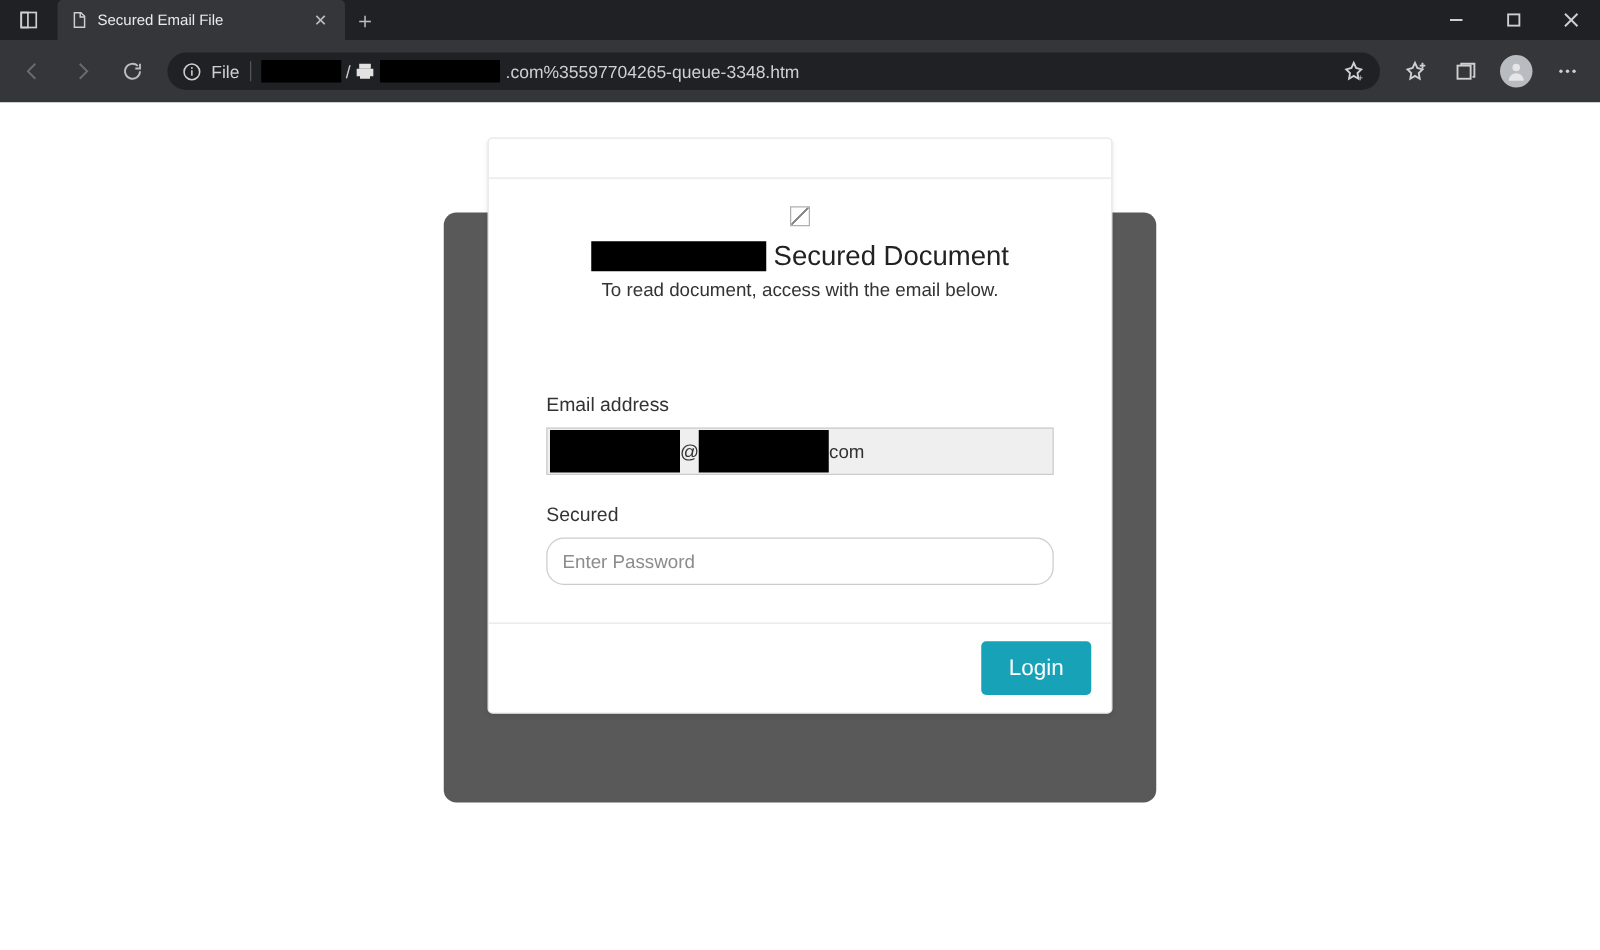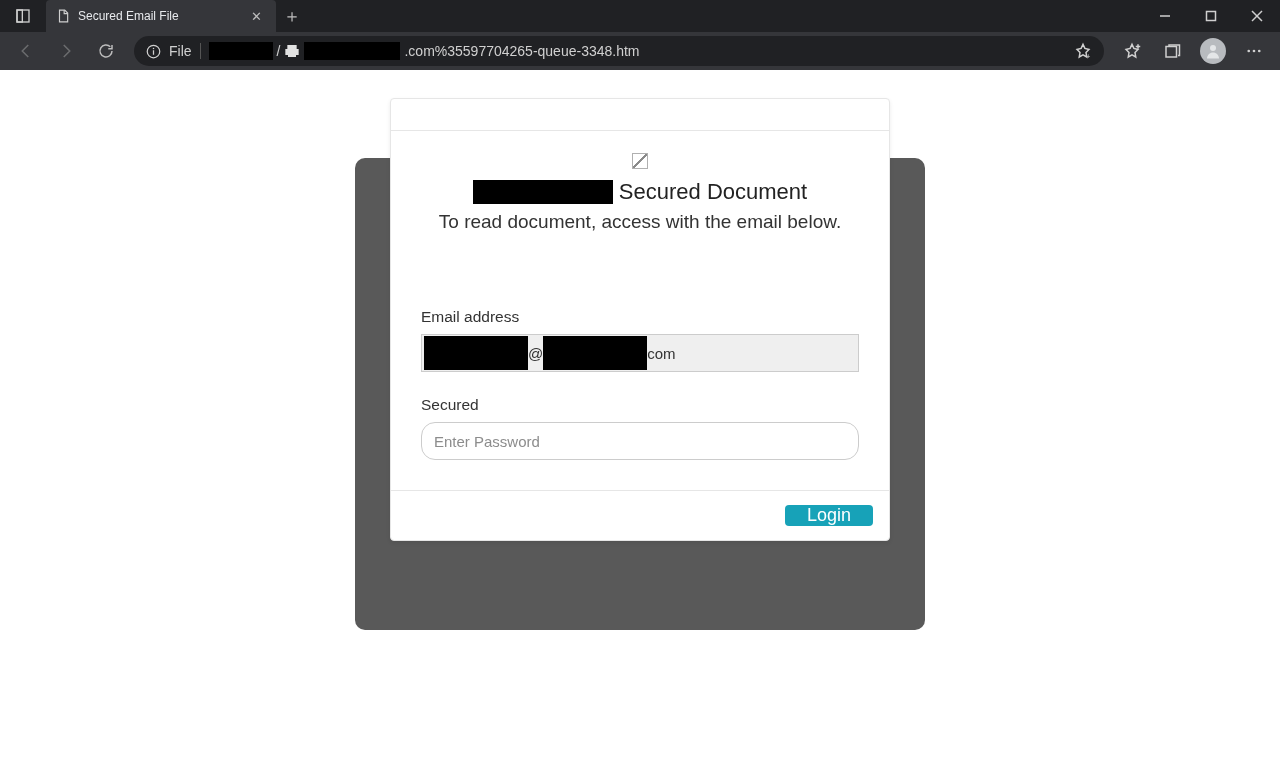--- a/index.html
+++ b/index.html
@@ -9,54 +9,54 @@
   .titlebar { height:32px; background:#202124; display:flex; align-items:flex-end; }
   .edge-logo { width:46px; height:32px; display:flex; align-items:center; justify-content:center; }
   .edge-logo svg { width:16px; height:16px; }
   .tab { height:32px; min-width:230px; background:#35363a; display:flex; align-items:center; padding:0 10px; gap:8px; border-top-left-radius:4px; border-top-right-radius:4px; }
   .tab-title { color:#e8eaed; font-size:12px; flex:1; white-space:nowrap; overflow:hidden; text-overflow:ellipsis; }
   .tab-close { color:#bdbdbd; font-size:13px; cursor:pointer; padding:2px 4px; }
   .new-tab { width:32px; height:32px; display:flex; align-items:center; justify-content:center; color:#bdbdbd; font-size:18px; cursor:pointer; }
   .window-controls { margin-left:auto; display:flex; }
   .win-btn { width:46px; height:32px; display:flex; align-items:center; justify-content:center; color:#bdbdbd; cursor:pointer; }
 
-  .toolbar { height:38px; background:#35363a; display:flex; align-items:center; padding:0 8px; gap:4px;text-align:right; }
+  .toolbar { height:50px; background:#35363a; display:flex; align-items:center; padding:0 8px; gap:4px;text-align:right; }
   .nav-btn { width:36px; height:32px; display:flex; align-items:center; justify-content:center; color:#bdbdbd; cursor:pointer; border-radius:4px; }
   .nav-btn.disabled { color:#6b6c6e; }
   .omnibox { flex:1; height:30px; background:#202124; border-radius:15px; display:flex; align-items:center; padding:0 12px; gap:8px; margin:0 6px; overflow:hidden; }
   .url-prefix { color:#d0d0d0; font-size:14px; }
   .url-sep { width:1px; height:16px; background:#555; }
   .redact { background:#000; display:inline-block; height:18px; vertical-align:middle; }
   .url-rest { color:#d0d0d0; font-size:14px; white-space:nowrap; }
   .url-segment { display:flex; align-items:center; gap:4px; }
   .omnibox-right { margin-left:auto; display:flex; align-items:center; gap:6px; }
   .tool-icon { width:36px; height:32px; display:flex; align-items:center; justify-content:center; color:#d0d0d0; cursor:pointer; }
   .avatar { width:26px; height:26px; border-radius:50%; background:#b8bbbf; display:flex; align-items:center; justify-content:center; margin:0 6px; cursor:pointer; }
   .avatar svg{ width:18px; height:18px; fill:#e4e6e8; }
 
   
   .viewport { position:relative; width:100%; height:calc(760px - 72px); background:#fff; }
   .backdrop { position:absolute; top:88px; left:50%; transform:translateX(-50%); width:570px; height:472px; background:#595959; border-radius:10px; }
   .modal { position:absolute; top:28px; left:50%; transform:translateX(-50%); width:500px; background:#fff; border:1px solid #e6e6e6; border-radius:4px; box-shadow:0 2px 4px rgba(0,0,0,.08); overflow:hidden; }
   .modal-header { height:32px; border-bottom:1px solid #e6e6e6; }
-  .modal-body { padding:22px 30px 30px; text-align:center; }
+  .modal-body { padding:22px 46px 30px; text-align:center; }
   .broken-img { width:16px; height:16px; display:inline-block; border:1px solid #b0b0b0; position:relative; margin-bottom:6px; }
   .broken-img::before{ content:""; position:absolute; inset:0; background:linear-gradient(135deg,transparent 45%,#8a8a8a 45%,#8a8a8a 55%,transparent 55%); }
   .doc-title { font-size:22px; color:#222; font-weight:500; display:flex; align-items:center; justify-content:center; gap:6px; }
   .doc-title .redact{ height:24px; }
-  .subtitle { font-size:19px; color:#333; margin-top:6px; }
+  .subtitle { font-size:15px; color:#333; margin-top:6px; }
   .form { text-align:left; margin-top:75px; }
   .label { font-size:15.5px; color:#333; margin-bottom:8px; display:block; }
   .email-box { width:100%; height:38px; border:1px solid #ccc; background:#efefef; display:flex; align-items:center; padding:0 2px; font-size:15px; color:#333; }
   .email-box .redact{ height:34px; }
   .pw-label { margin-top:24px; }
   .input { width:100%; height:38px; border:1px solid #ccc; border-radius:14px; padding:0 12px; font-size:15px; color:#333; background:#fff; }
   .input::placeholder{ color:#8c8c8c; }
   .modal-footer { border-top:1px solid #e6e6e6; padding:14px 16px; display:flex; justify-content:flex-end; }
-  .login-btn { background:#17a2b8; color:#fff; border:none; padding:0 22px; font-size:18px; border-radius:4px; cursor:pointer; }
+  .login-btn { background:#17a2b8; color:#fff; border:none; padding:11px 22px; font-size:18px; border-radius:4px; cursor:pointer; }
 </style>
 </head>
 <body>
 
 <div class="titlebar">
   <div class="edge-logo">
     <svg viewBox="0 0 24 24">
         <rect x="3" y="3" width="18" height="18" fill="none" stroke="#cfcfcf" stroke-width="2"></rect>
         <rect x="3" y="3" width="8" height="18" fill="none" stroke="#cfcfcf" stroke-width="2"></rect>
       </svg>

